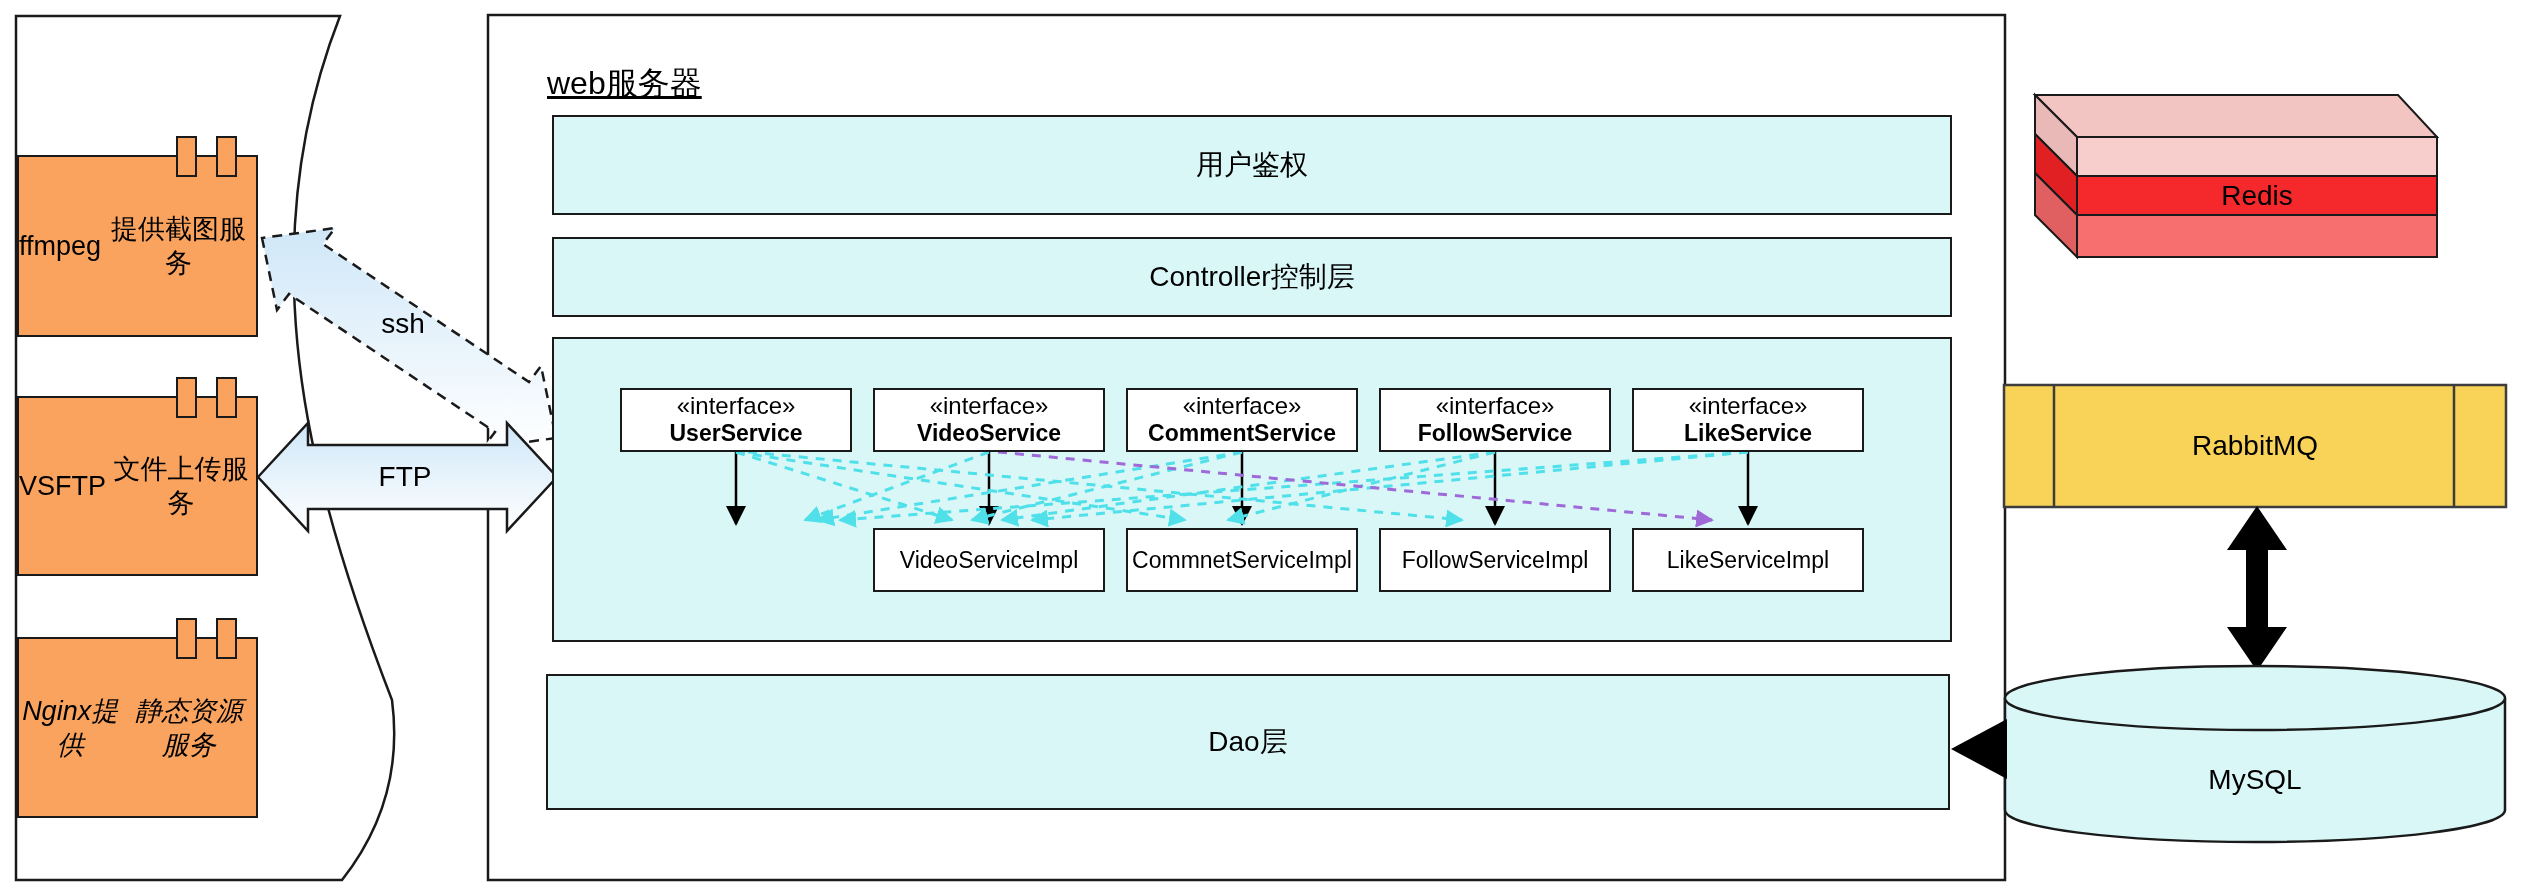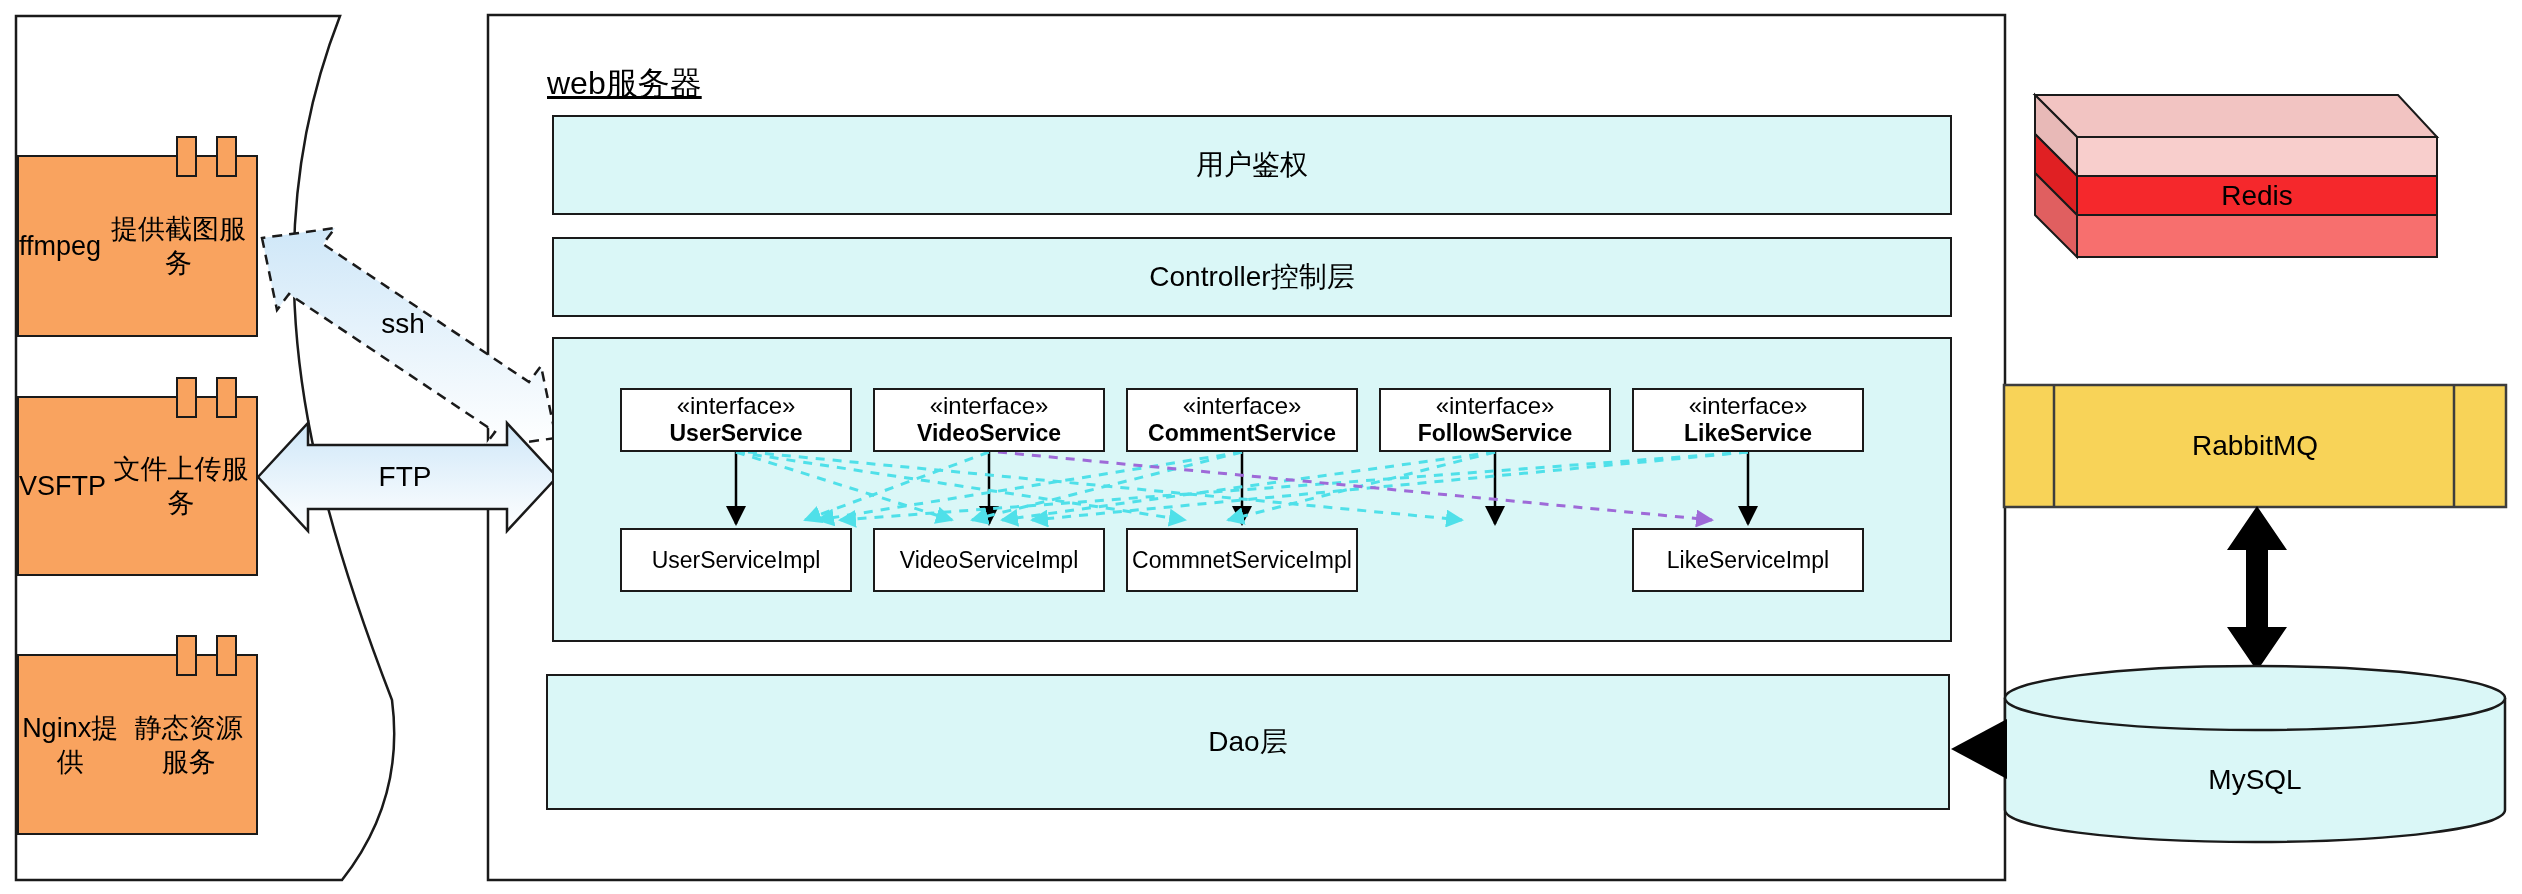--- a/index.html
+++ b/index.html
@@ -111,21 +111,21 @@
     <span>提供截图服务</span>
   </div>
 
   <div class="abs component-node" style="left:17px;top:396px;width:241px;height:180px;">
     <span class="port p1"></span>
     <span class="port p2"></span>
     <span>VSFTP</span>
     <span>文件上传服务</span>
   </div>
 
-  <div class="abs component-node" style="left:17px;top:654px;width:241px;height:181px;">
+  <div class="abs component-node" style="left:17px;top:637px;width:241px;height:181px;font-style:italic;">
     <span class="port p1"></span>
     <span class="port p2"></span>
     <span>Nginx提供</span>
     <span>静态资源服务</span>
   </div>
 
   <svg class="layer z2" viewBox="0 0 2522 894">
     <defs>
       <marker id="mBlack" markerUnits="userSpaceOnUse" markerWidth="22" markerHeight="20" refX="18" refY="10" orient="auto">
         <path d="M0,0 L20,10 L0,20 Z" fill="#000000"></path>
@@ -176,29 +176,29 @@
   </div>
   <div class="abs uml-box iface" style="left:1379px;">
     <span class="stereotype">«interface»</span>
     <span class="iface-name">FollowService</span>
   </div>
   <div class="abs uml-box iface" style="left:1632px;">
     <span class="stereotype">«interface»</span>
     <span class="iface-name">LikeService</span>
   </div>
 
-  <div class="abs uml-box impl" style="left:620px;">
-    <span class="impl-name">UserServiceImpl</span>
-  </div>
   <div class="abs uml-box impl" style="left:873px;">
     <span class="impl-name">VideoServiceImpl</span>
   </div>
   <div class="abs uml-box impl" style="left:1126px;">
     <span class="impl-name">CommnetServiceImpl</span>
   </div>
+  <div class="abs uml-box impl" style="left:1379px;">
+    <span class="impl-name">FollowServiceImpl</span>
+  </div>
   <div class="abs uml-box impl" style="left:1632px;">
     <span class="impl-name">LikeServiceImpl</span>
   </div>
 
   <div class="abs title-label" style="left:547px;top:62px;">web服务器</div>
 
   <div class="abs float-label" style="left:358px;top:306px;width:90px;height:36px;">ssh</div>
 
   <div class="abs float-label" style="left:360px;top:459px;width:90px;height:36px;">FTP</div>
 

